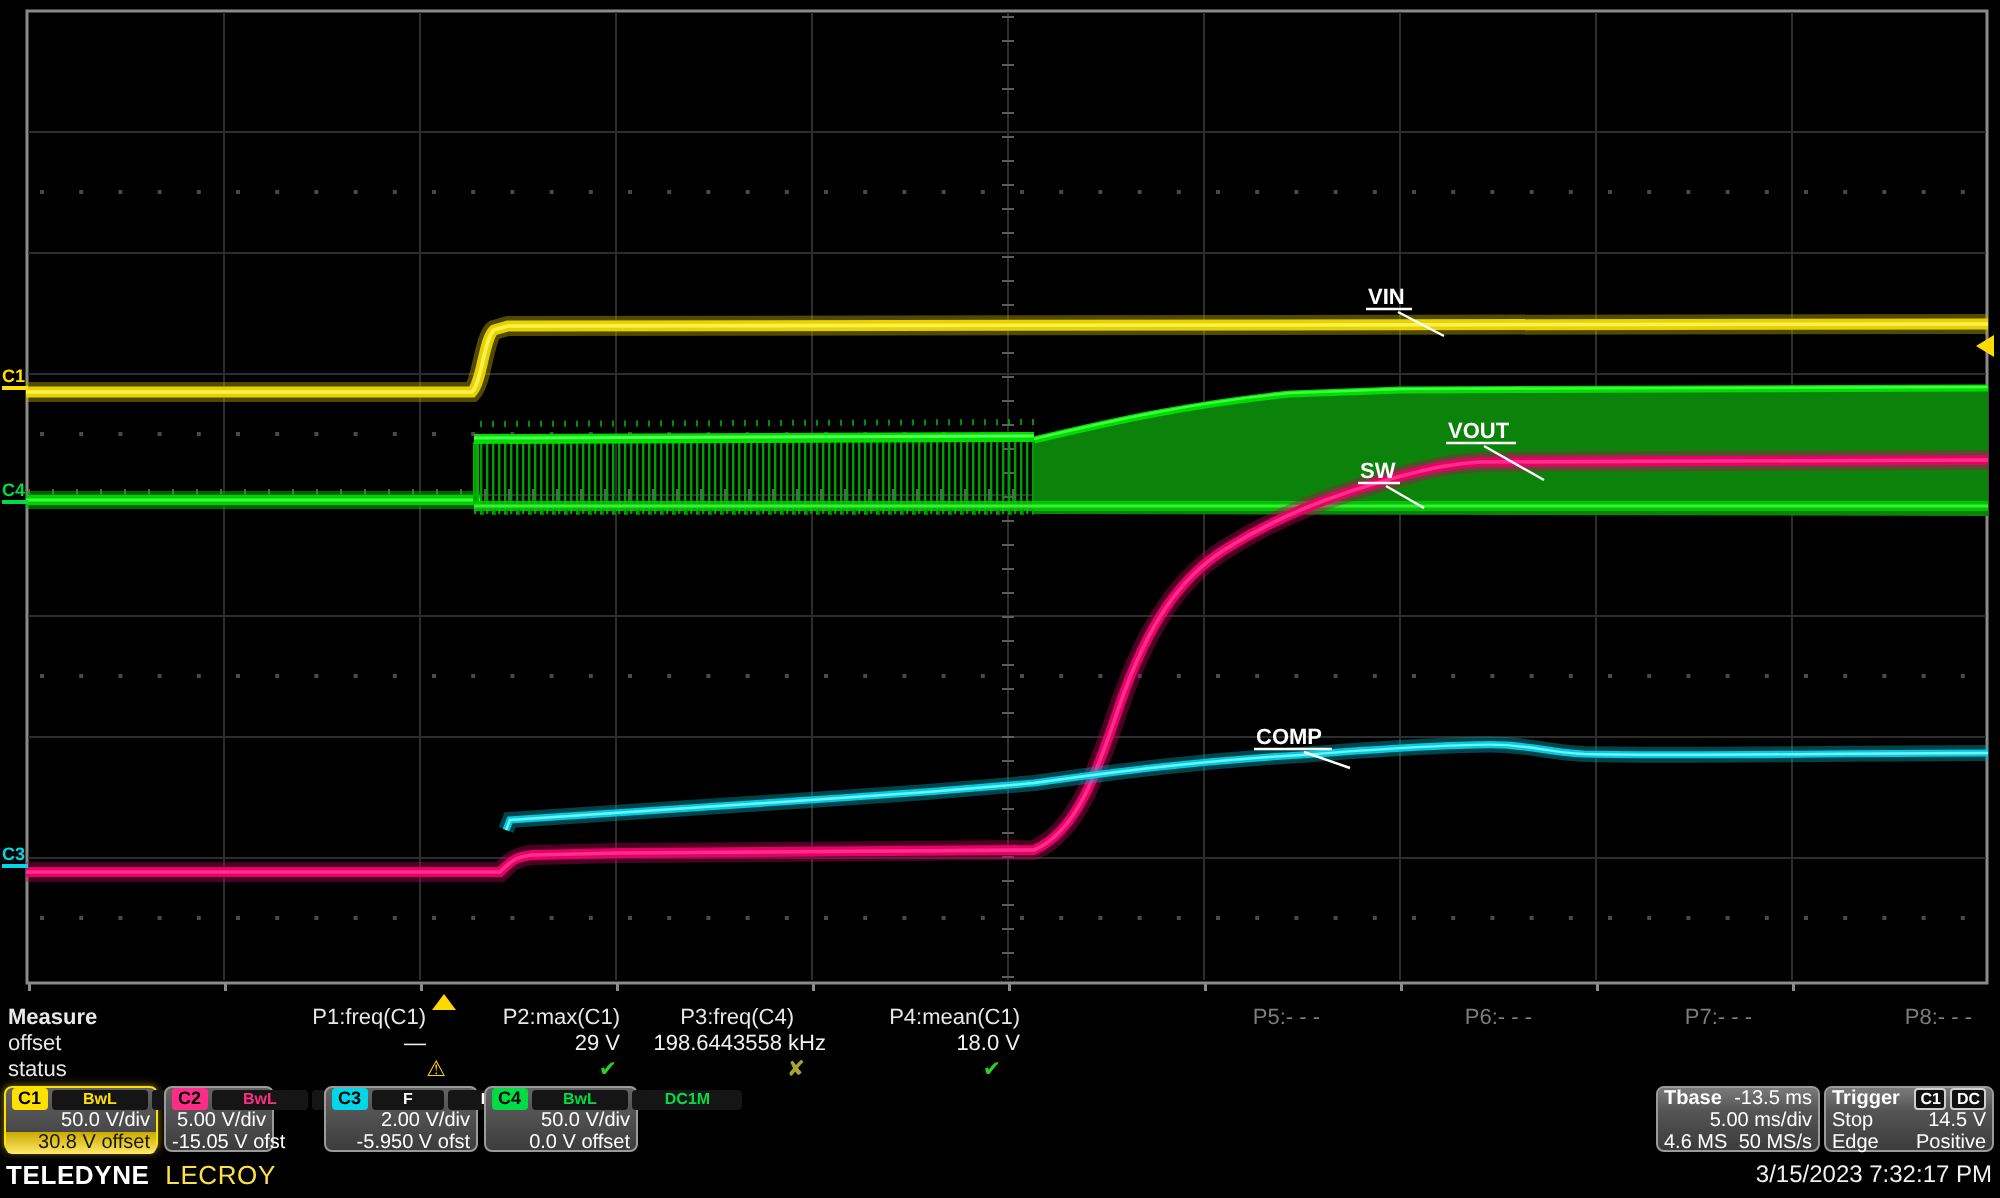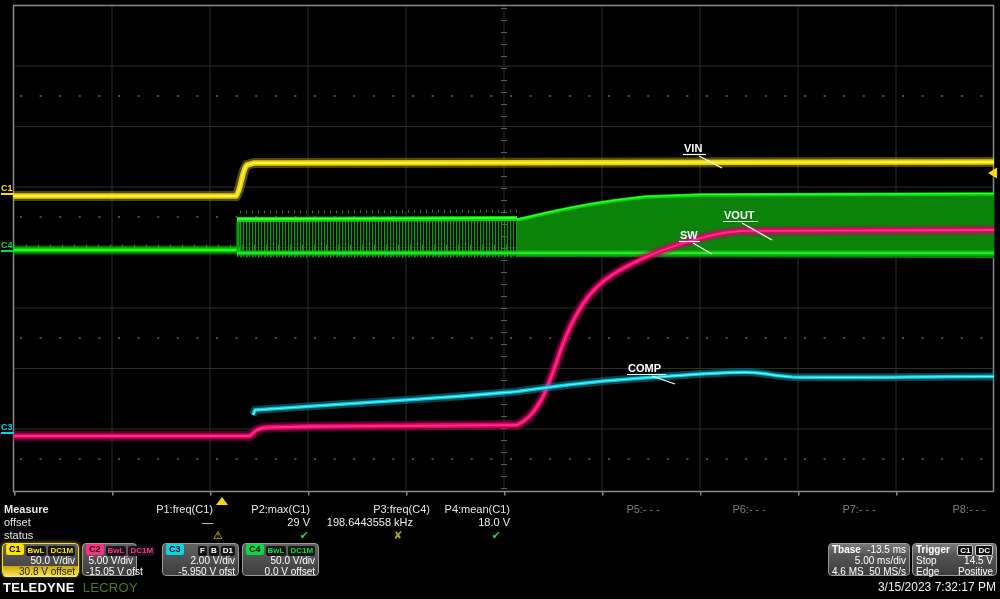--- a/index.html
+++ b/index.html
@@ -19,42 +19,42 @@
   .st-warn{color:#ffd400;}
   .st-ok{color:#27d427;}
   .st-fail{color:#a8a430;}
 
   
   .box{position:absolute;top:543px;height:33px;border:1px solid #9a9a9a;border-radius:4px;
        background:linear-gradient(#636363,#3c3c3c);font-size:10px;color:#fff;box-sizing:border-box;}
   .box .row{height:11px;line-height:11px;padding:0 3px;white-space:nowrap;display:flex;
             justify-content:space-between;align-items:center;}
   .box .row .right{margin-left:auto;}
-  .badge{display:inline-block;background:#151515;border-radius:2px;padding:0 2px;
+  .badge{display:inline-block;background:#151515;border-radius:2px;padding:0 16px;
          font-size:8px;font-weight:bold;line-height:10px;margin-left:2px;}
   .idbadge{display:inline-block;border-radius:2px;padding:0 3px;font-size:9px;font-weight:bold;
            line-height:11px;color:#000;}
   .c1 .idbadge{background:#ffe100;}
   .c2 .idbadge{background:#ff2d87;}
   .c3 .idbadge{background:#00d7e8;}
   .c4 .idbadge{background:#00dd44;}
   .c1 .badge{color:#ffe100;}
   .c2 .badge{color:#ff2d87;}
   .c3 .badge{color:#fff;}
   .c4 .badge{color:#00dd44;}
   .box.sel{border:1px solid #ffe100;box-shadow:0 0 5px rgba(255,225,0,.55);}
   .box.sel .row.hl{background:linear-gradient(#caa900,#ffe96a);color:#1a1a00;border-radius:0 0 3px 3px;}
   .trigbadge{display:inline-block;background:#101010;border:1px solid #cfcfcf;border-radius:2px;
              padding:0 2px;font-size:8px;font-weight:bold;line-height:9px;color:#fff;margin-left:2px;}
   .tb-hdr{background:linear-gradient(#7a7a7a,#565656);border-radius:3px 3px 0 0;}
 
   
   #brand{position:absolute;left:3px;top:580px;font-size:13px;letter-spacing:.3px;}
   #brand .b1{font-weight:bold;color:#ffffff;}
-  #brand .b2{color:#4d7c0f;margin-left:4px;}
+  #brand .b2{color:#fde047;margin-left:4px;}
   #datetime{position:absolute;right:4px;top:580px;font-size:12px;color:#f0f0f0;}
 </style>
 </head>
 <body>
 
 <div id="screen">
 
   <svg id="plot" width="1000" height="599" style="position:absolute;left:0;top:0;" xmlns="http://www.w3.org/2000/svg">
     <defs>
       <pattern id="pstripe" width="3" height="8" patternUnits="userSpaceOnUse">
@@ -173,21 +173,21 @@
       <text x="628" y="372">COMP</text>
       <line x1="627" y1="374.5" x2="666" y2="374.5" stroke="#fff" stroke-width="1.2"></line>
       <line x1="652" y1="376" x2="675" y2="384" stroke="#fff" stroke-width="1.2"></line>
     </g>
   </svg>
 
   <div class="mrow" style="top:503px;">
     <span class="mlabel bold">Measure</span>
     <span class="mcell mhead" style="left:81px;">P1:freq(C1)</span>
     <span class="mcell mhead" style="left:178px;">P2:max(C1)</span>
-    <span class="mcell mhead" style="left:298px;">P3:freq(C4)</span>
+    <span class="mcell mhead" style="left:265px;">P3:freq(C4)</span>
     <span class="mcell mhead" style="left:378px;">P4:mean(C1)</span>
     <span class="mcell mhead dim" style="left:528px;">P5:- - -</span>
     <span class="mcell mhead dim" style="left:634px;">P6:- - -</span>
     <span class="mcell mhead dim" style="left:744px;">P7:- - -</span>
     <span class="mcell mhead dim" style="left:854px;">P8:- - -</span>
   </div>
   <div class="mrow" style="top:516px;">
     <span class="mlabel">offset</span>
     <span class="mcell mval" style="left:81px;">—</span>
     <span class="mcell mval" style="left:178px;">29 V</span>

